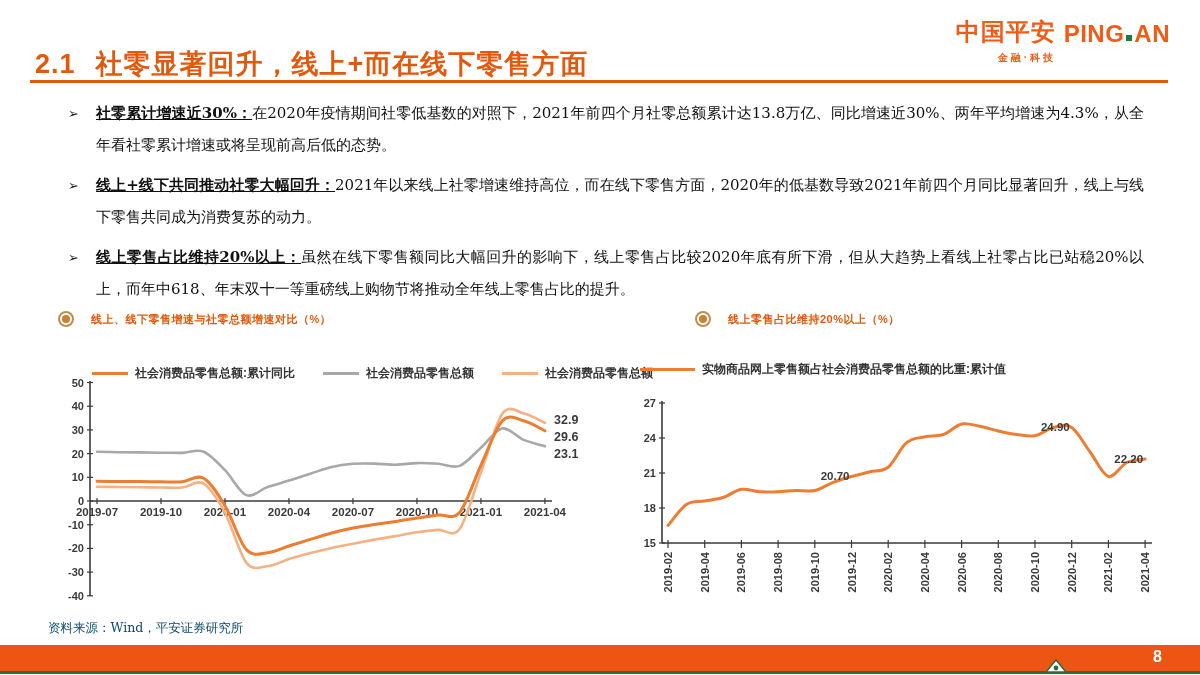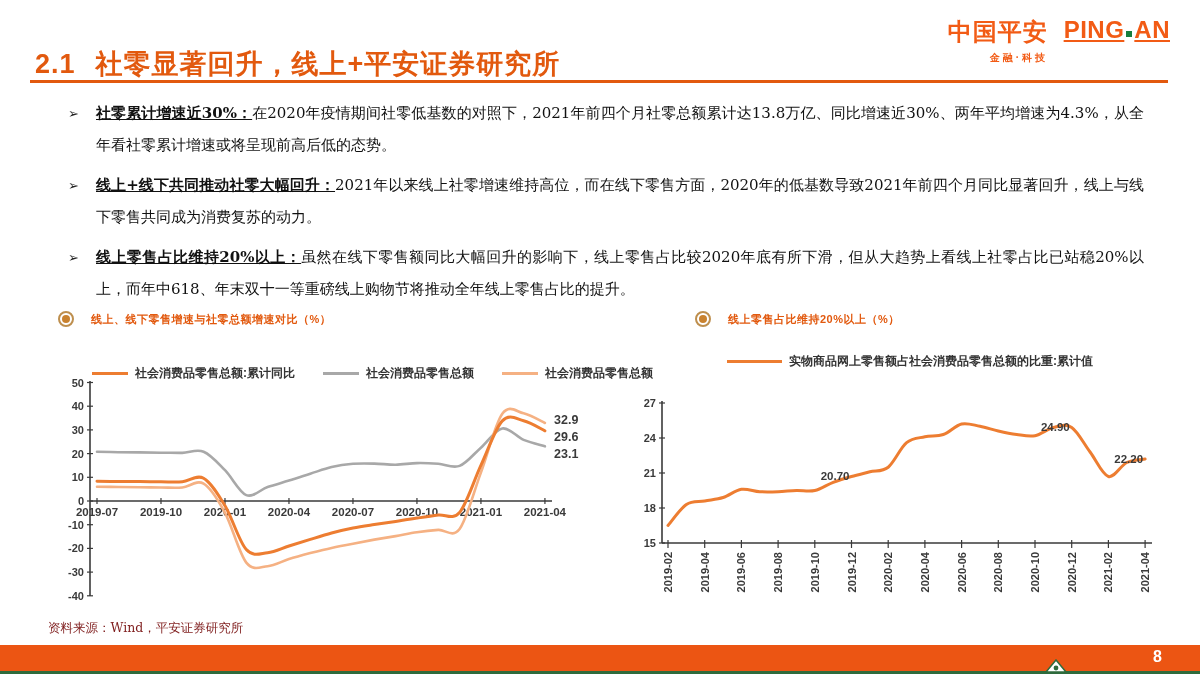--- a/index.html
+++ b/index.html
@@ -7,62 +7,62 @@
   }
   html,body{margin:0;padding:0;background:#fff;}
   .page{position:relative;width:1200px;height:675px;background:#fff;overflow:hidden;
         font-family:"Liberation Sans","DejaVu Sans",sans-serif;}
   .title{position:absolute;left:35px;top:28px;font-size:27px;font-weight:bold;color:var(--brand);
          letter-spacing:1px;white-space:nowrap;}
   .title .num{margin-right:20px;}
   .title-underline{position:absolute;left:30px;top:80px;width:1138px;height:3px;background:var(--brand);}
   
   .logo{position:absolute;right:30px;top:16px;}
-  .logo-main{display:flex;align-items:flex-start;font-weight:bold;color:var(--logo);font-size:24px;white-space:nowrap;gap:8px;}
+  .logo-main{display:flex;align-items:flex-end;font-weight:bold;color:var(--logo);font-size:24px;white-space:nowrap;}
   .logo-cn{letter-spacing:1px;margin-right:8px;}
-  .logo-en{letter-spacing:0.5px;text-decoration:underline;}
+  .logo-en{letter-spacing:0.5px;}
   .logo-green{display:inline-block;width:6px;height:6px;background:var(--green2);margin:0 2px 1px 2px;}
   .logo-tag{font-size:10px;color:var(--logo);font-weight:bold;letter-spacing:3px;margin:3px 0 18px 42px;}
   
   .bullets{position:absolute;left:66px;top:97px;width:1078px;}
   .bullet{position:relative;padding-left:30px;margin-bottom:8px;font-size:15px;line-height:32px;
           color:#111;text-align:justify;font-family:"DejaVu Serif","Liberation Serif",serif;}
   .bullet .marker{position:absolute;left:2px;top:1px;font-size:13px;color:#222;
           font-family:"DejaVu Sans",sans-serif;}
   .bullet .lead{font-weight:bold;text-decoration:underline;}
   
   .section-header{position:absolute;top:311px;display:flex;align-items:center;gap:17px;}
   #sec-left{left:58px;} #sec-right{left:695px;text-align:right;}
   .ring{width:12px;height:12px;border:2px solid #BE8F4E;border-radius:50%;position:relative;flex:none;}
   .ring::after{content:"";position:absolute;inset:2px;border-radius:50%;background:#C9822F;}
   .section-title{font-size:11px;font-weight:bold;color:var(--brand);letter-spacing:0.5px;}
   
   .legend{position:absolute;display:flex;align-items:center;font-size:12px;color:#333;font-weight:bold;}
   #legend-left{left:92px;top:365px;gap:28px;}
-  #legend-right{left:640px;top:353px;width:540px;justify-content:center;}
+  #legend-right{left:640px;top:361px;width:540px;justify-content:flex-start;}
   .legend-item{display:flex;align-items:center;gap:7px;white-space:nowrap;}
   .legend-swatch{height:3px;flex:none;}
   
   #svg-left{position:absolute;left:40px;top:378px;}
   #svg-right{position:absolute;left:640px;top:390px;}
   svg text{font-weight:bold;fill:#3a3a3a;font-family:"Liberation Sans","DejaVu Sans",sans-serif;}
   
-  .source{position:absolute;left:48px;top:620px;font-size:12.5px;color:#7f1d1d;
+  .source{position:absolute;left:48px;top:620px;font-size:12.5px;color:#0c4a6e;
           font-family:"DejaVu Serif","Liberation Serif",serif;}
   .footer-bar{position:absolute;left:0;right:0;top:645px;height:27px;background:var(--bar);}
   .footer-green{position:absolute;left:0;right:0;top:671px;height:3px;background:var(--green);}
   .page-num{position:absolute;right:38px;top:648px;color:#fff;font-weight:bold;font-size:16px;}
   .mountain{position:absolute;left:1045px;top:659px;}
 </style>
 </head>
 <body>
 
 <div class="page">
 
-  <h1 class="title"><span class="num">2.1</span><span>社零显著回升，线上+平安证券研究所</span></h1>
+  <h1 class="title"><span class="num">2.1</span><span>社零显著回升，线上+而在线下零售方面</span></h1>
   <div class="title-underline"></div>
 
   <div class="logo">
     <div class="logo-main">
       <span class="logo-cn">中国平安</span>
       <span class="logo-en"><span>PING</span><span class="logo-green"></span><span>AN</span></span>
     </div>
     <div class="logo-tag">金融·科技</div>
   </div>
 

